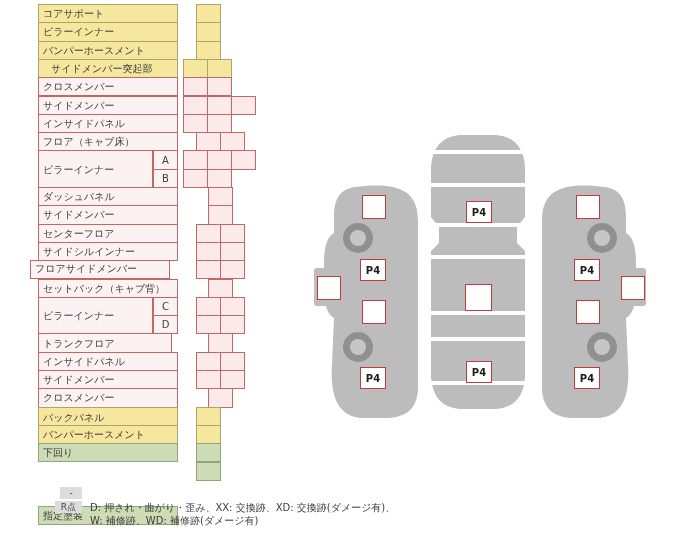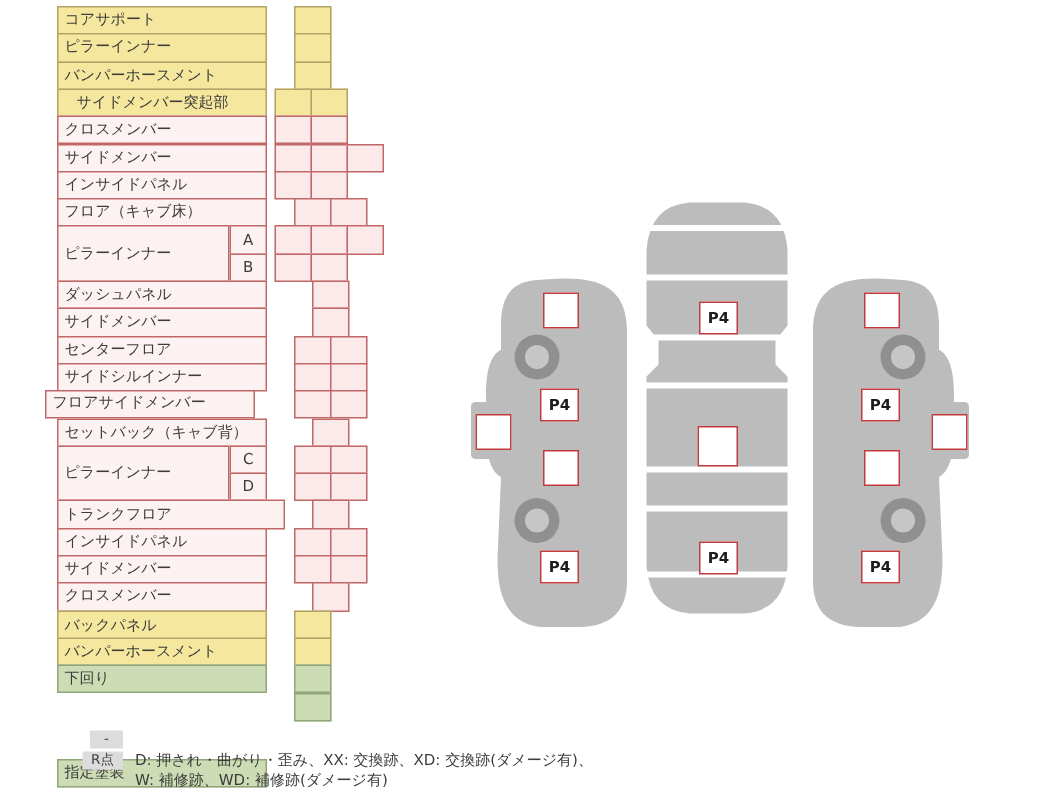--- a/index.html
+++ b/index.html
@@ -87,21 +87,21 @@
       <div class="cell damage-cell pink" style="left: 220px; top: 260.2px; width: 25px; height: 19.3px;"></div>
       <div class="cell label-cell pink" style="left: 38px; top: 278.5px; width: 140px; height: 19.3px;">セットバック（キャブ背）</div>
       <div class="cell damage-cell pink" style="left: 208px; top: 278.5px; width: 25px; height: 19.3px;"></div>
       <div class="cell label-cell pink" style="left: 38px; top: 296.8px; width: 115px; height: 37.6px;">ピラーインナー</div>
       <div class="cell sub-label pink" style="left: 153px; top: 296.8px; width: 25px; height: 19.3px;">C</div>
       <div class="cell damage-cell pink" style="left: 196px; top: 296.8px; width: 25px; height: 19.3px;"></div>
       <div class="cell damage-cell pink" style="left: 220px; top: 296.8px; width: 25px; height: 19.3px;"></div>
       <div class="cell sub-label pink" style="left: 153px; top: 315.1px; width: 25px; height: 19.3px;">D</div>
       <div class="cell damage-cell pink" style="left: 196px; top: 315.1px; width: 25px; height: 19.3px;"></div>
       <div class="cell damage-cell pink" style="left: 220px; top: 315.1px; width: 25px; height: 19.3px;"></div>
-      <div class="cell label-cell pink" style="left: 38px; top: 333.4px; width: 152px; height: 19.3px;">トランクフロア</div>
+      <div class="cell label-cell pink" style="left: 38px; top: 333.4px; width: 134px; height: 19.3px;">トランクフロア</div>
       <div class="cell damage-cell pink" style="left: 208px; top: 333.4px; width: 25px; height: 19.3px;"></div>
       <div class="cell label-cell pink" style="left: 38px; top: 351.7px; width: 140px; height: 19.3px;">インサイドパネル</div>
       <div class="cell damage-cell pink" style="left: 196px; top: 351.7px; width: 25px; height: 19.3px;"></div>
       <div class="cell damage-cell pink" style="left: 220px; top: 351.7px; width: 25px; height: 19.3px;"></div>
       <div class="cell label-cell pink" style="left: 38px; top: 370px; width: 140px; height: 19.3px;">サイドメンバー</div>
       <div class="cell damage-cell pink" style="left: 196px; top: 370px; width: 25px; height: 19.3px;"></div>
       <div class="cell damage-cell pink" style="left: 220px; top: 370px; width: 25px; height: 19.3px;"></div>
       <div class="cell label-cell pink" style="left: 38px; top: 388.3px; width: 140px; height: 19.3px;">クロスメンバー</div>
       <div class="cell damage-cell pink" style="left: 208px; top: 388.3px; width: 25px; height: 19.3px;"></div>
       <div class="cell label-cell yellow" style="left: 38px; top: 406.6px; width: 140px; height: 21px;">バックパネル</div>

